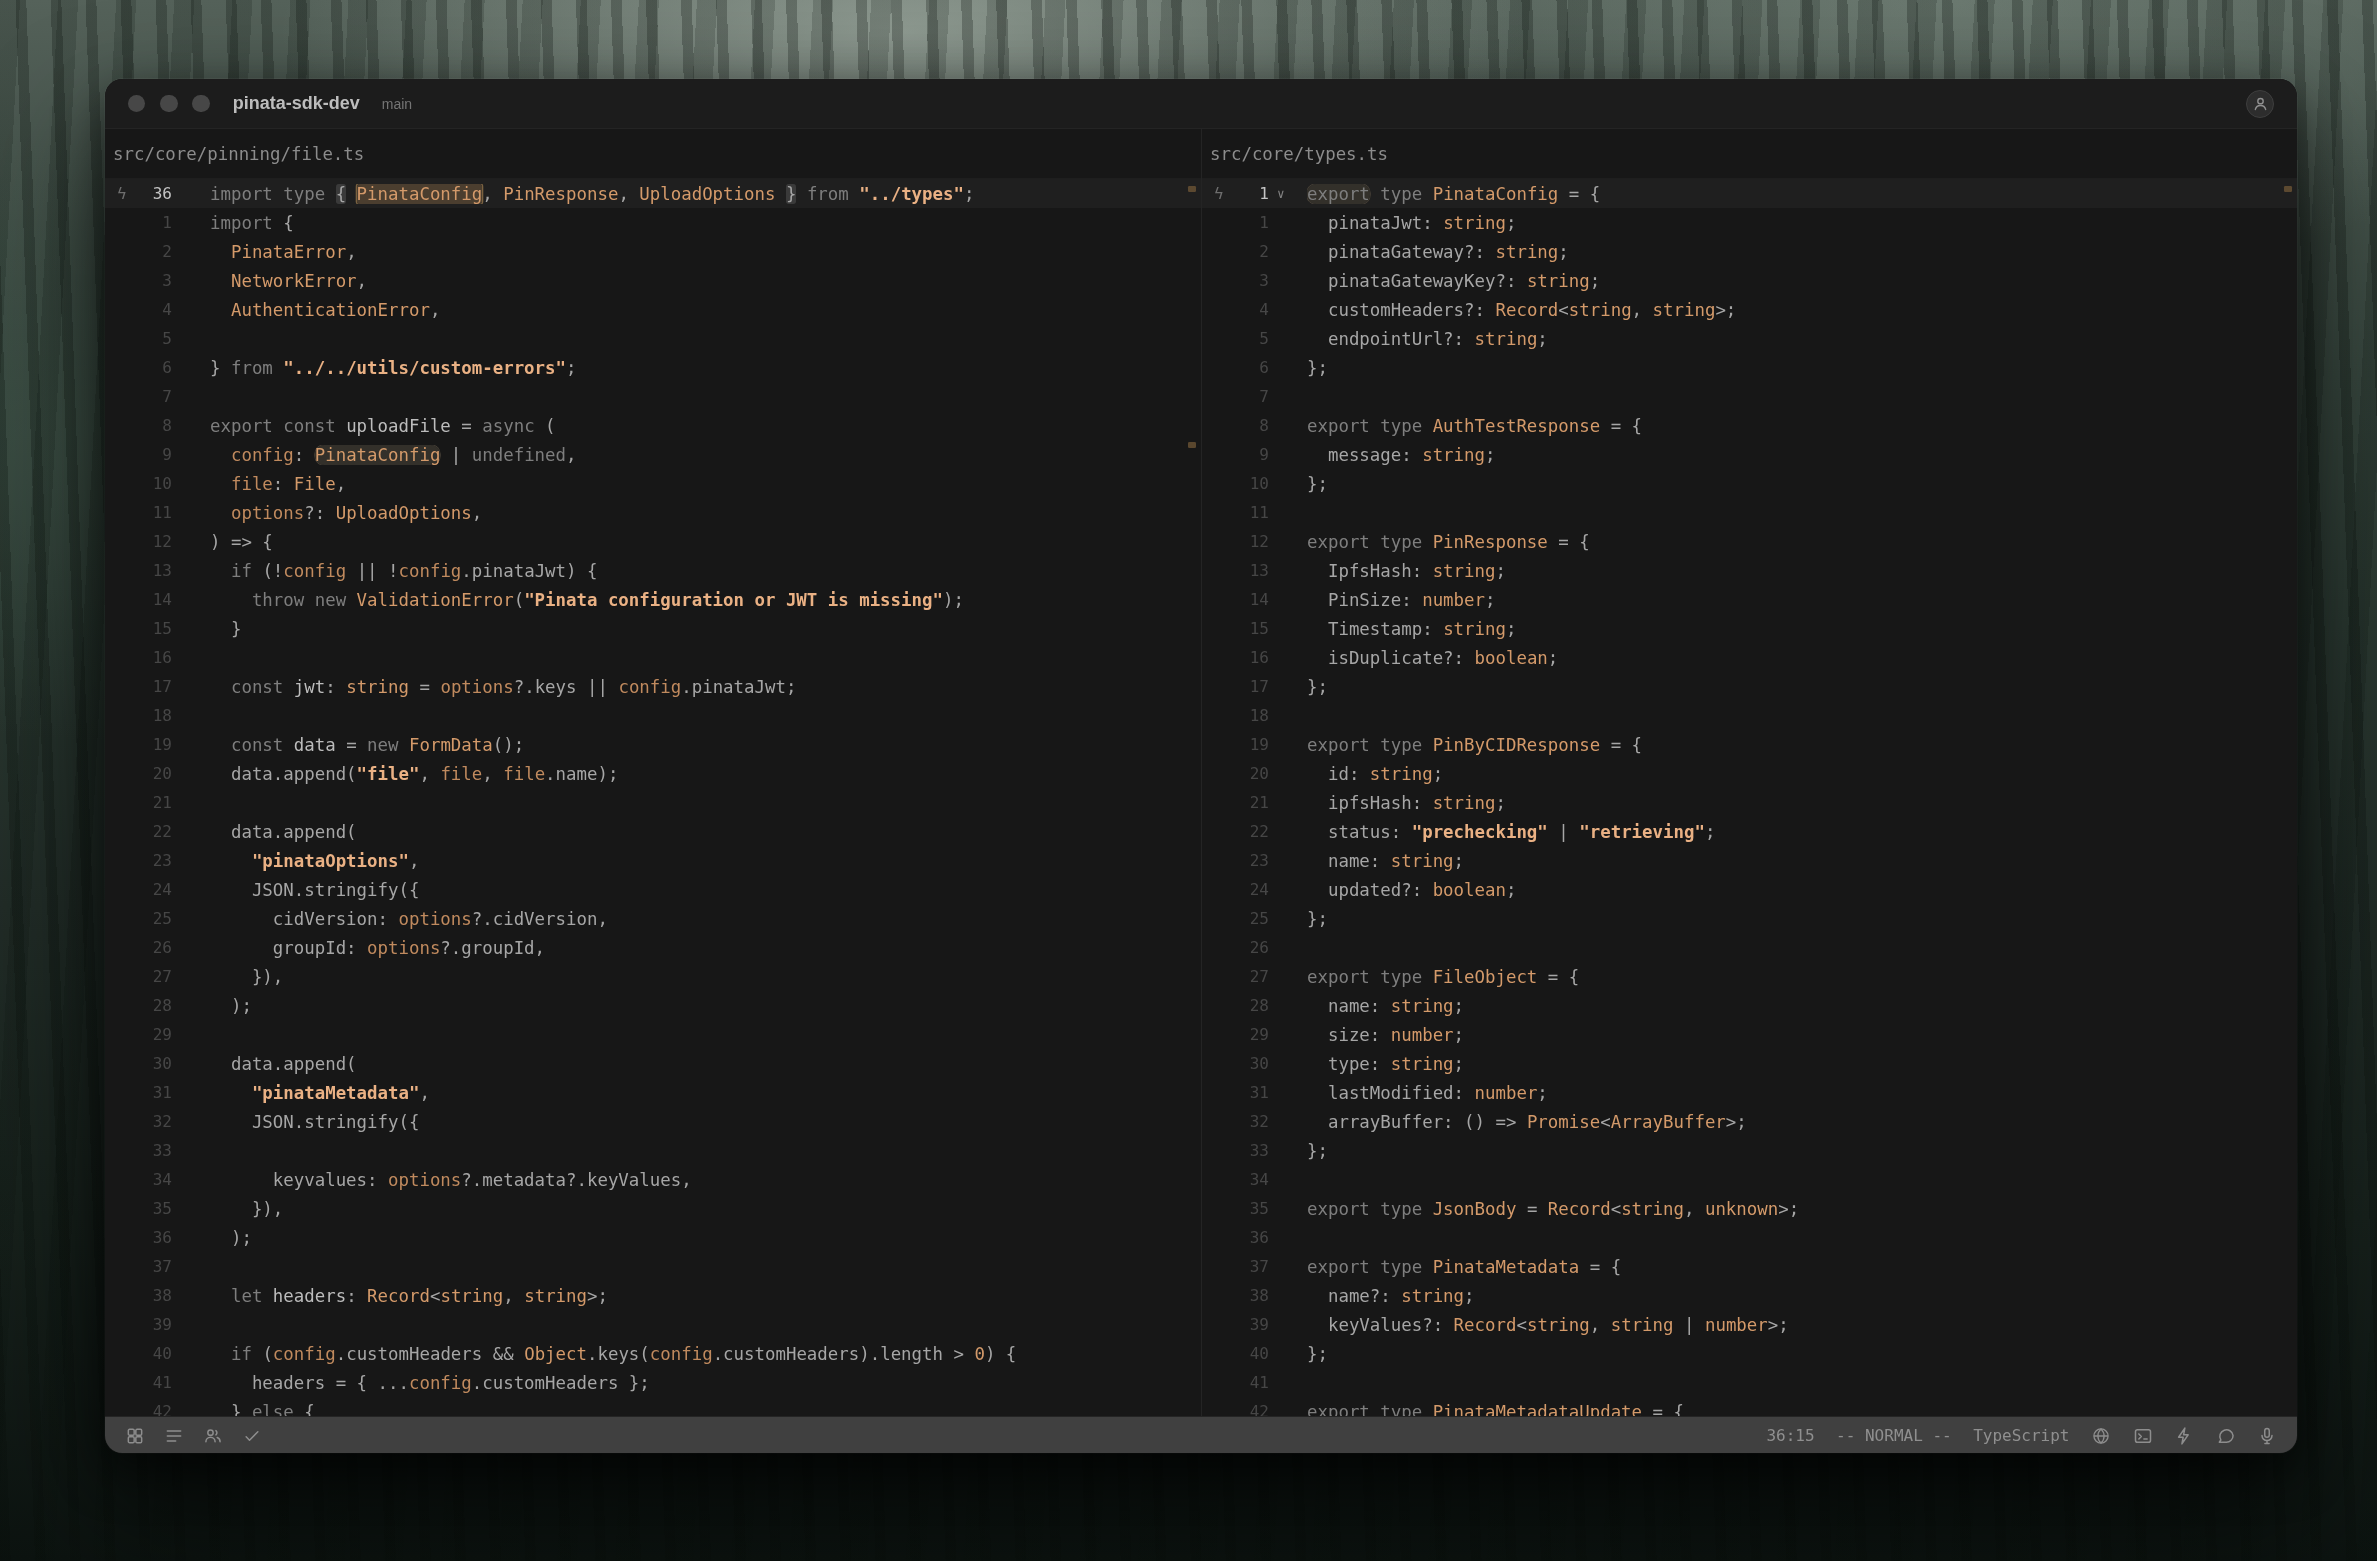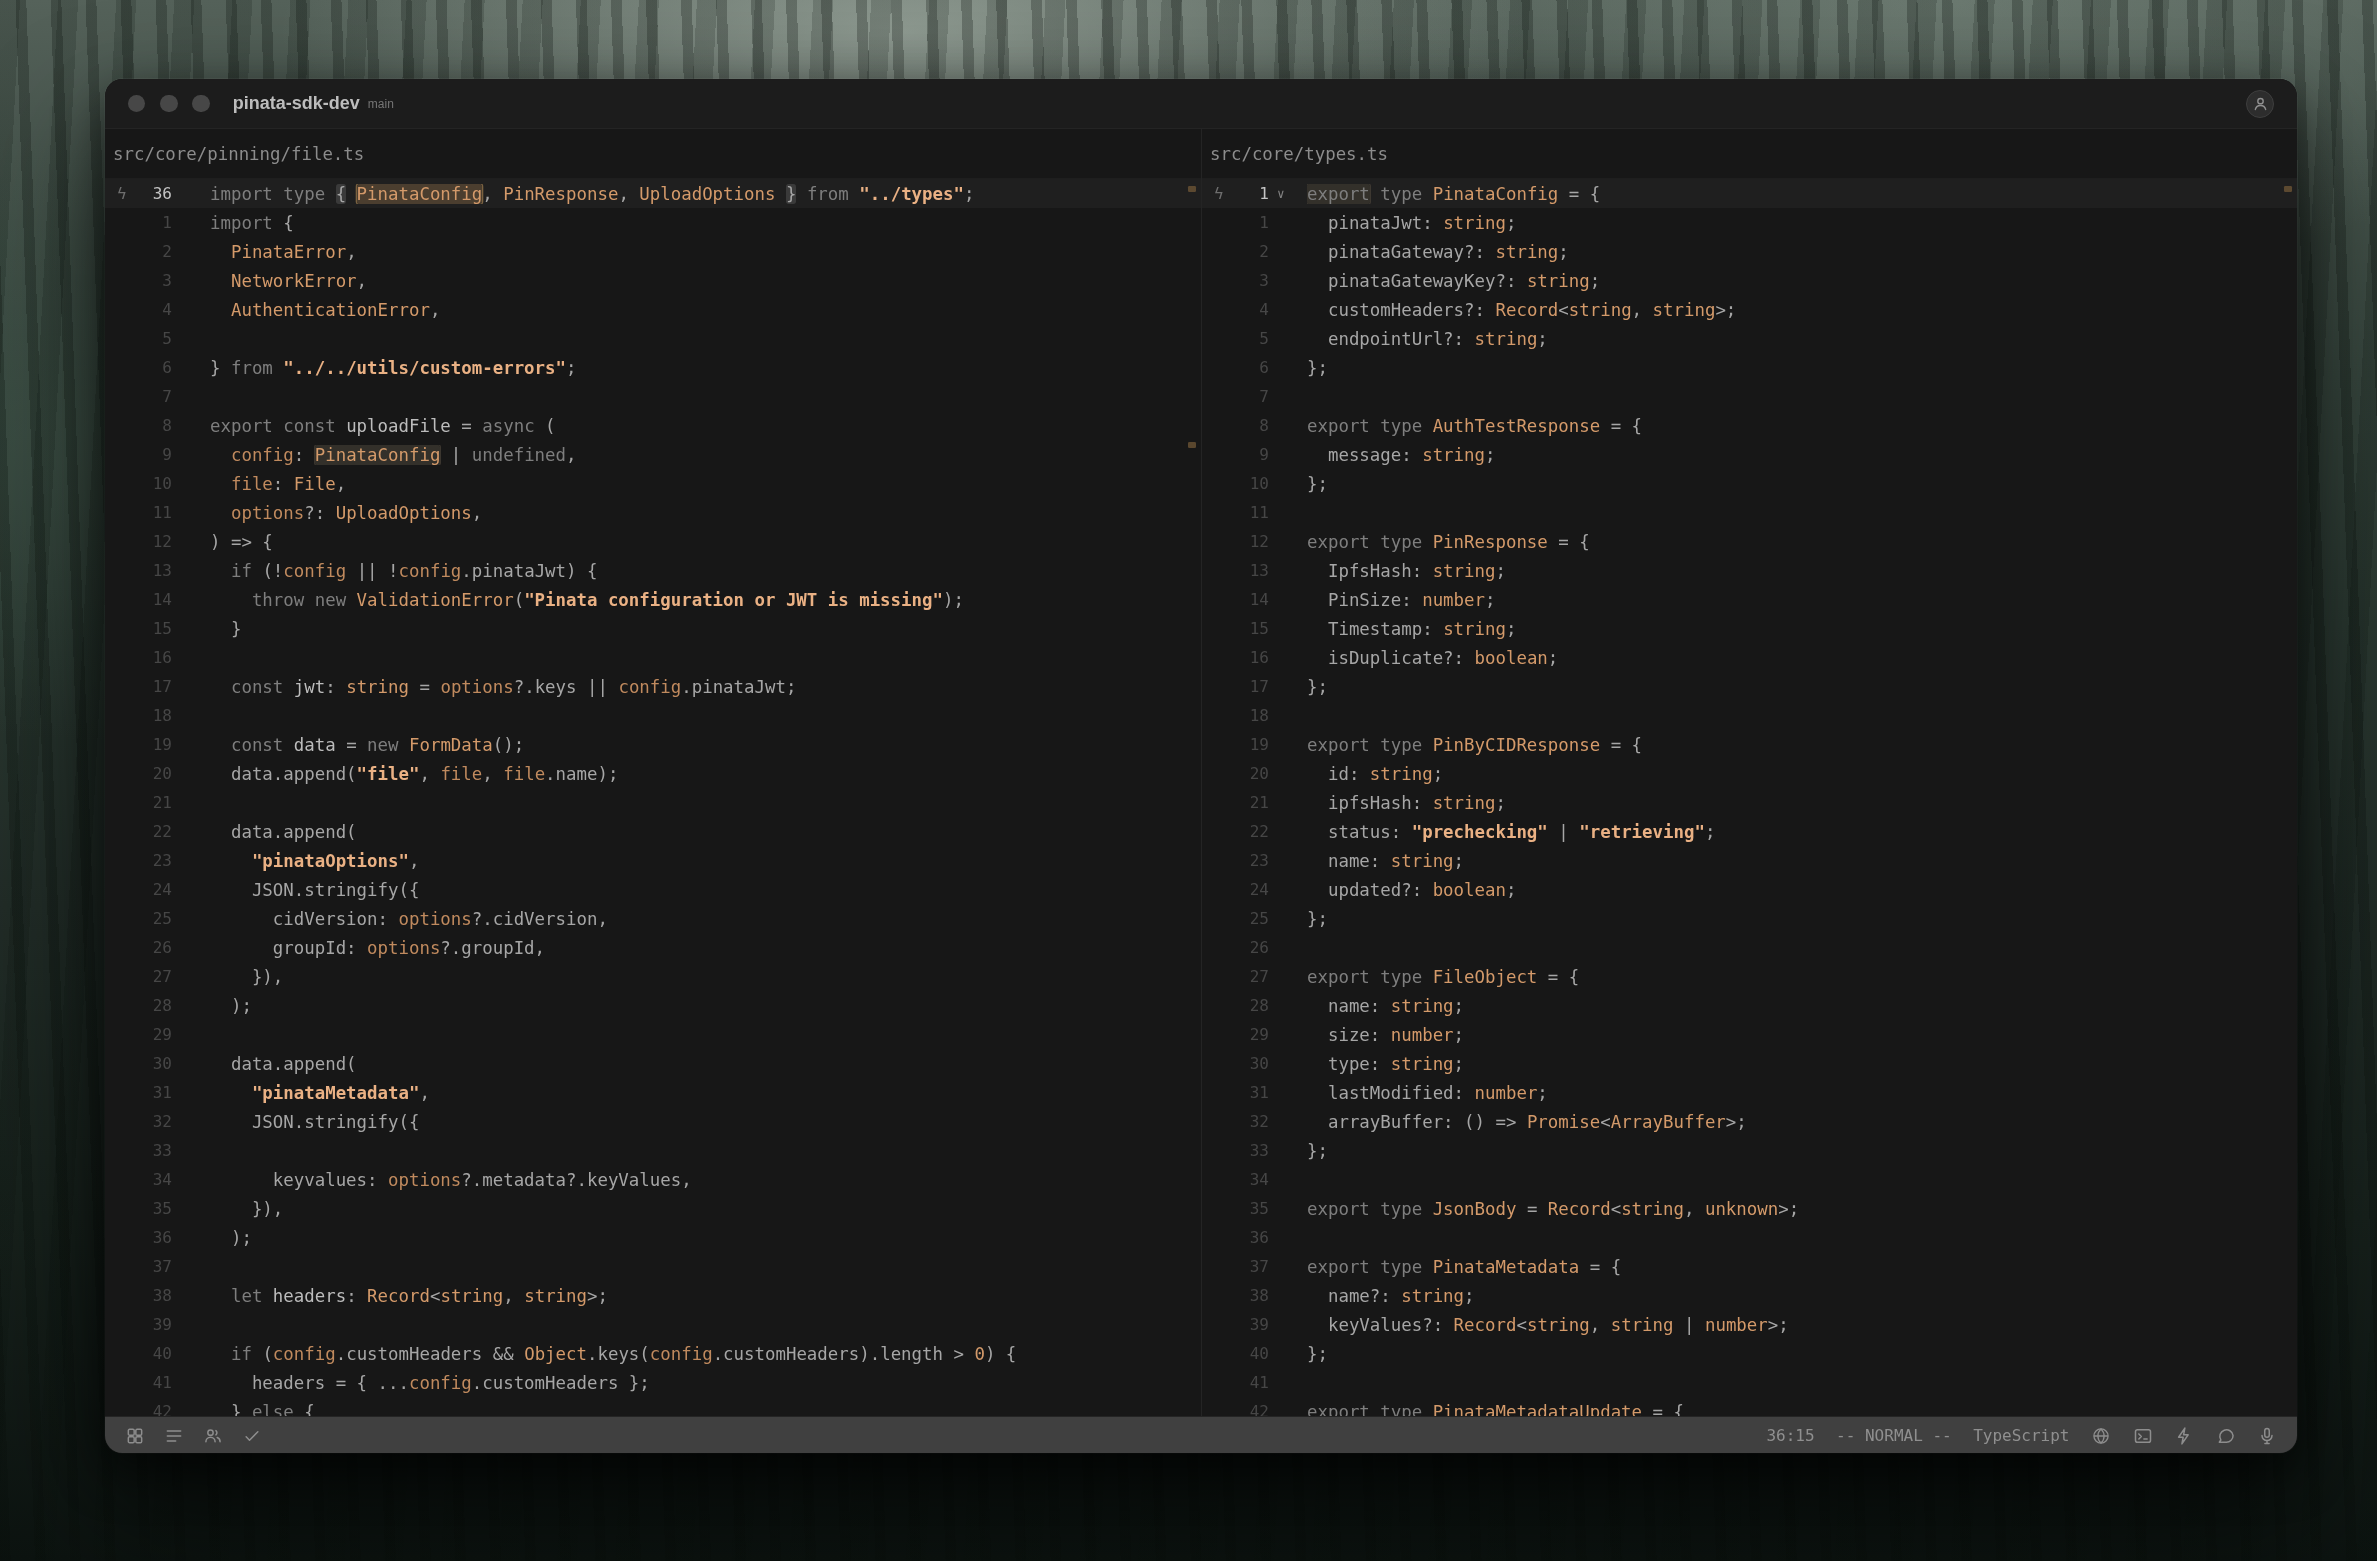--- a/index.html
+++ b/index.html
@@ -25,21 +25,21 @@
     background:#171717; border-radius:17.4px; overflow:hidden;
     box-shadow:0 60px 121px rgba(0,0,0,.65), 0 17px 47px rgba(0,0,0,.5), 0 0 0 0.7px rgba(255,255,255,.07);
     font-family:"DejaVu Sans Mono", monospace; }
 
   
   .titlebar { height:50px; background:#1c1c1c; border-bottom:0.7px solid #242424;
     display:flex; align-items:center; padding:0 23px; }
   .dots { display:flex; gap:14.8px; margin-right:23px; }
   .dot { width:17.4px; height:17.4px; border-radius:50%; background:#474747; }
   .win-title { font-family:"Liberation Sans", sans-serif; font-weight:bold; font-size:18px; color:#bdbdbd; }
-  .win-branch { font-family:"Liberation Sans", sans-serif; font-size:12px; color:#757575; margin-left:8px; }
+  .win-branch { font-family:"Liberation Sans", sans-serif; font-size:14px; color:#757575; margin-left:22px; }
   .tb-spacer { flex:1; }
   .avatar { width:28px; height:28px; border-radius:50%; background:#2d2d2d; border:0.7px solid #3e3e3e;
     display:flex; align-items:center; justify-content:center; color:#8f8f8f; }
 
   
   .main { display:flex; height:1287px; }
   .pane { width:50%; min-width:0; display:flex; flex-direction:column; background:#171717; }
   .pane.right { border-left:1.3px solid #242424; }
   .pane-path { height:50px; display:flex; align-items:center; padding:0 8px;
     color:#8c8c8c; font-size:17.4px; border-bottom:0.7px solid #1e1e1e; }
@@ -56,21 +56,21 @@
   .code { flex:1; overflow:hidden; }
 
   
   .tk-d { color:#a6a6a6; }
   .tk-k { color:#7e7e7e; }
   .tk-t { color:#d49a6a; }
   .tk-s { color:#eab184; font-weight:bold; }
   .tk-p { color:#c08a5e; }
   .tk-v { color:#bcbcbc; }
   .hl-sel { background:#4b3e2f; box-shadow:0 0 0 1.3px #7a6240; border-radius:2.7px; }
-  .hl-occ { background:#33302a; box-shadow:0 0 0 0.7px #4b443a; border-radius:2px; }
+  .hl-occ { background:#33302a; box-shadow:0 0 0 0.7px #4b443a; border-radius:9px; }
   .hl-brk { background:#3a3a3a; border-radius:2.7px; }
 
   
   .scroll-mark { position:absolute; right:5.4px; width:8px; height:6px; background:#6b5435; border-radius:1.3px; opacity:.8; }
 
   
   .statusbar { height:38px; background:#404040; border-top:0.7px solid #242424;
     display:flex; align-items:center; padding:0 20px; gap:20px;
     color:#8f8f8f; font-size:16px; }
   .sb-left { display:flex; align-items:center; gap:19px; }

